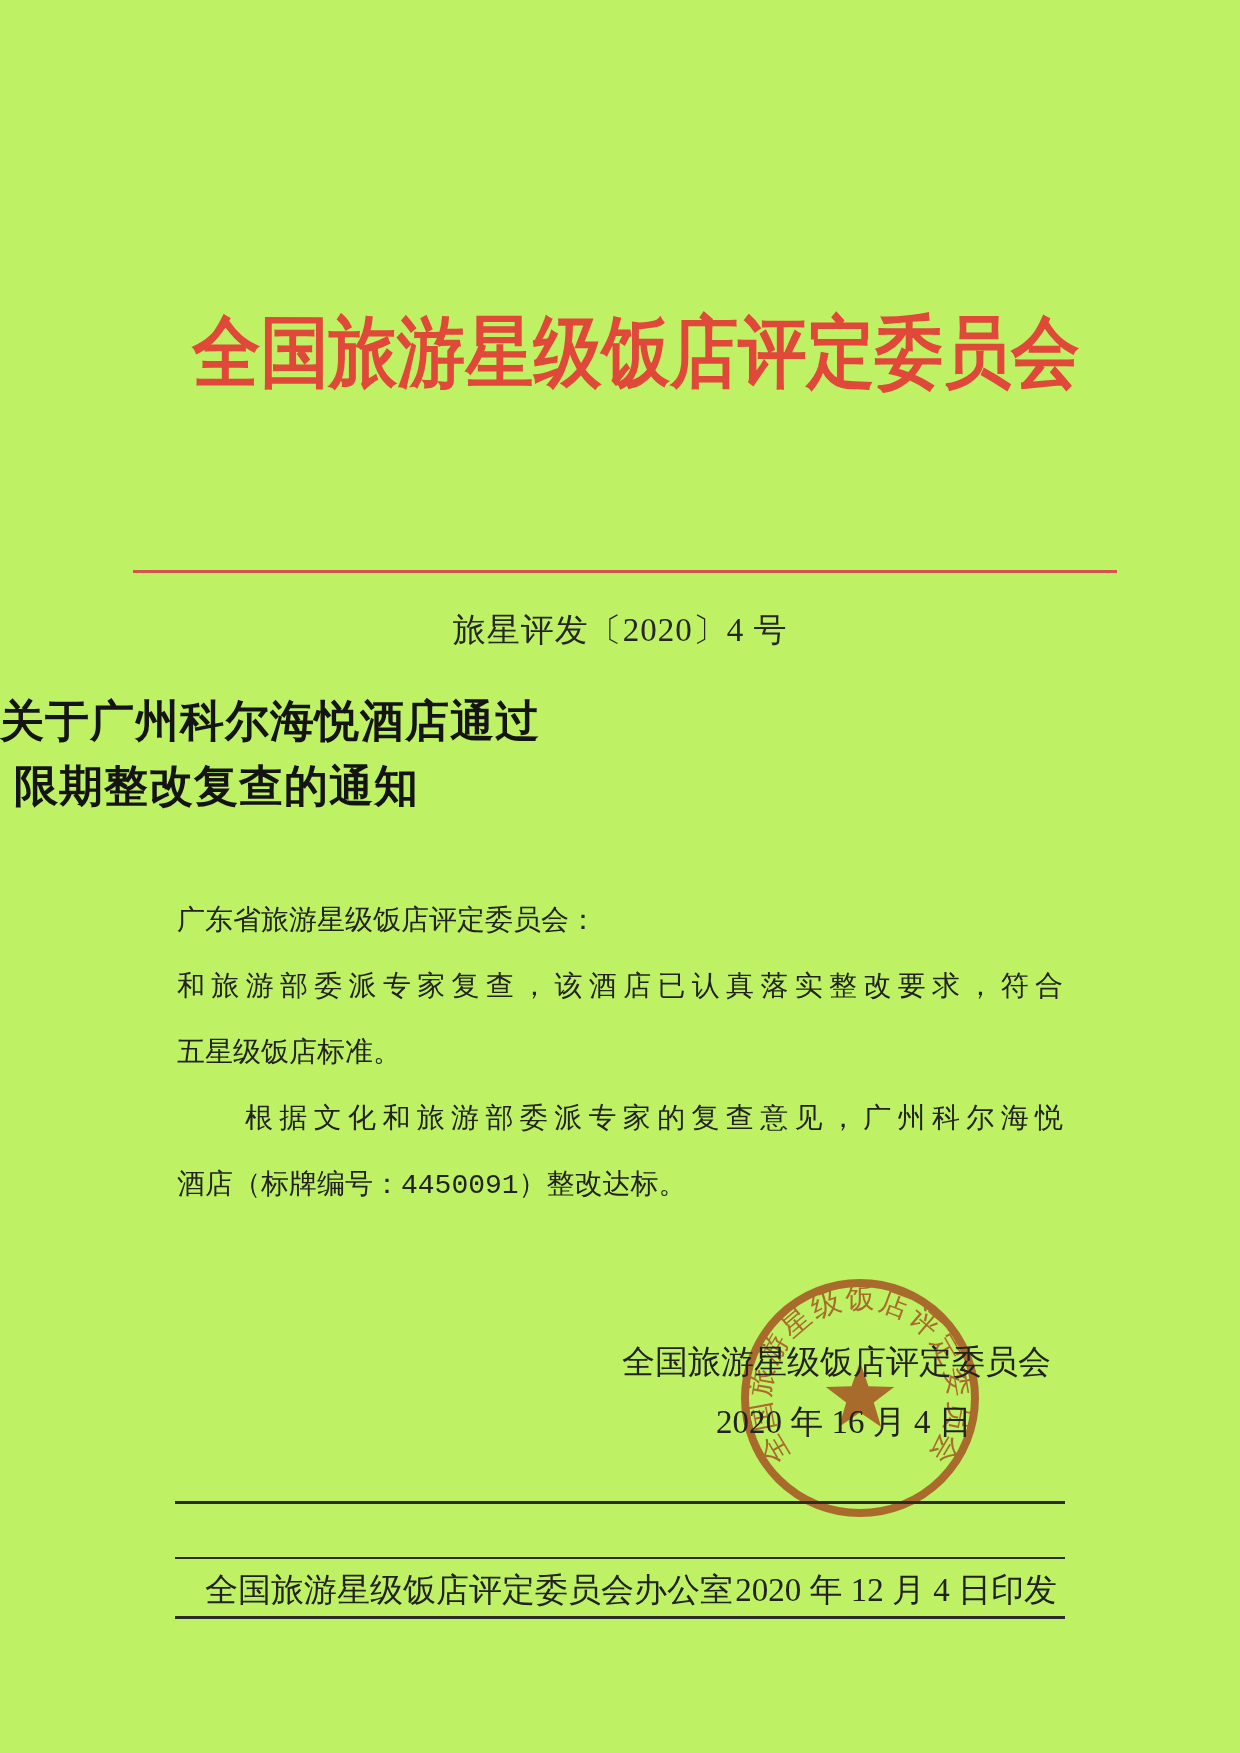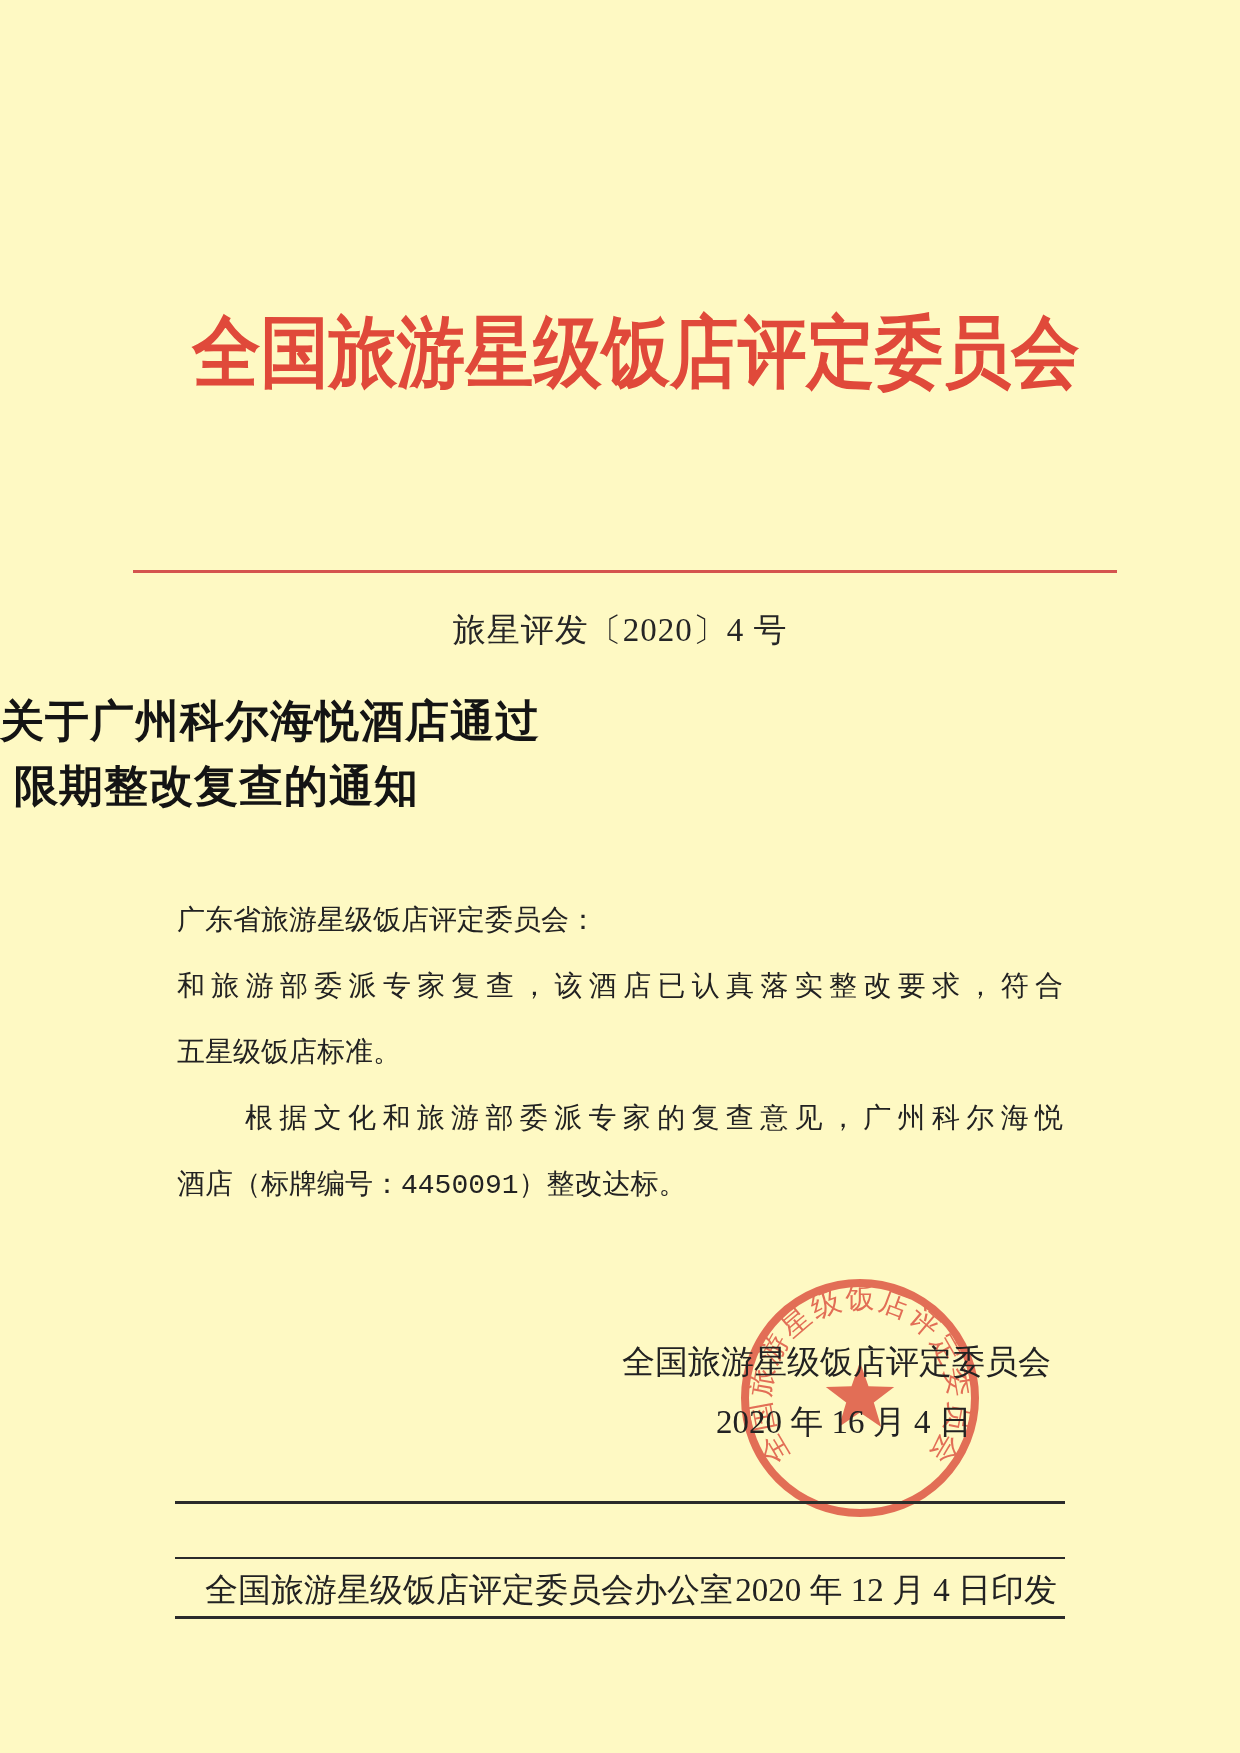--- a/index.html
+++ b/index.html
@@ -1,20 +1,20 @@
 <!DOCTYPE html>
 <html><head>
 <meta charset="utf-8">
 <style>
   html,body{margin:0;padding:0;background:#e8e8e8;}
   .page{
     position:relative;
     width:1240px;height:1753px;
     margin:0 auto;
-    background:#fef9c3;
+    background:#bef264;
     overflow:hidden;
     font-family:"Liberation Serif","DejaVu Serif",serif;
     color:#1f1f1f;
   }
   
   .org-title-wrap{
     position:absolute;top:314px;left:0;width:100%;
     text-align:center;z-index:3;
   }
   .org-title{

